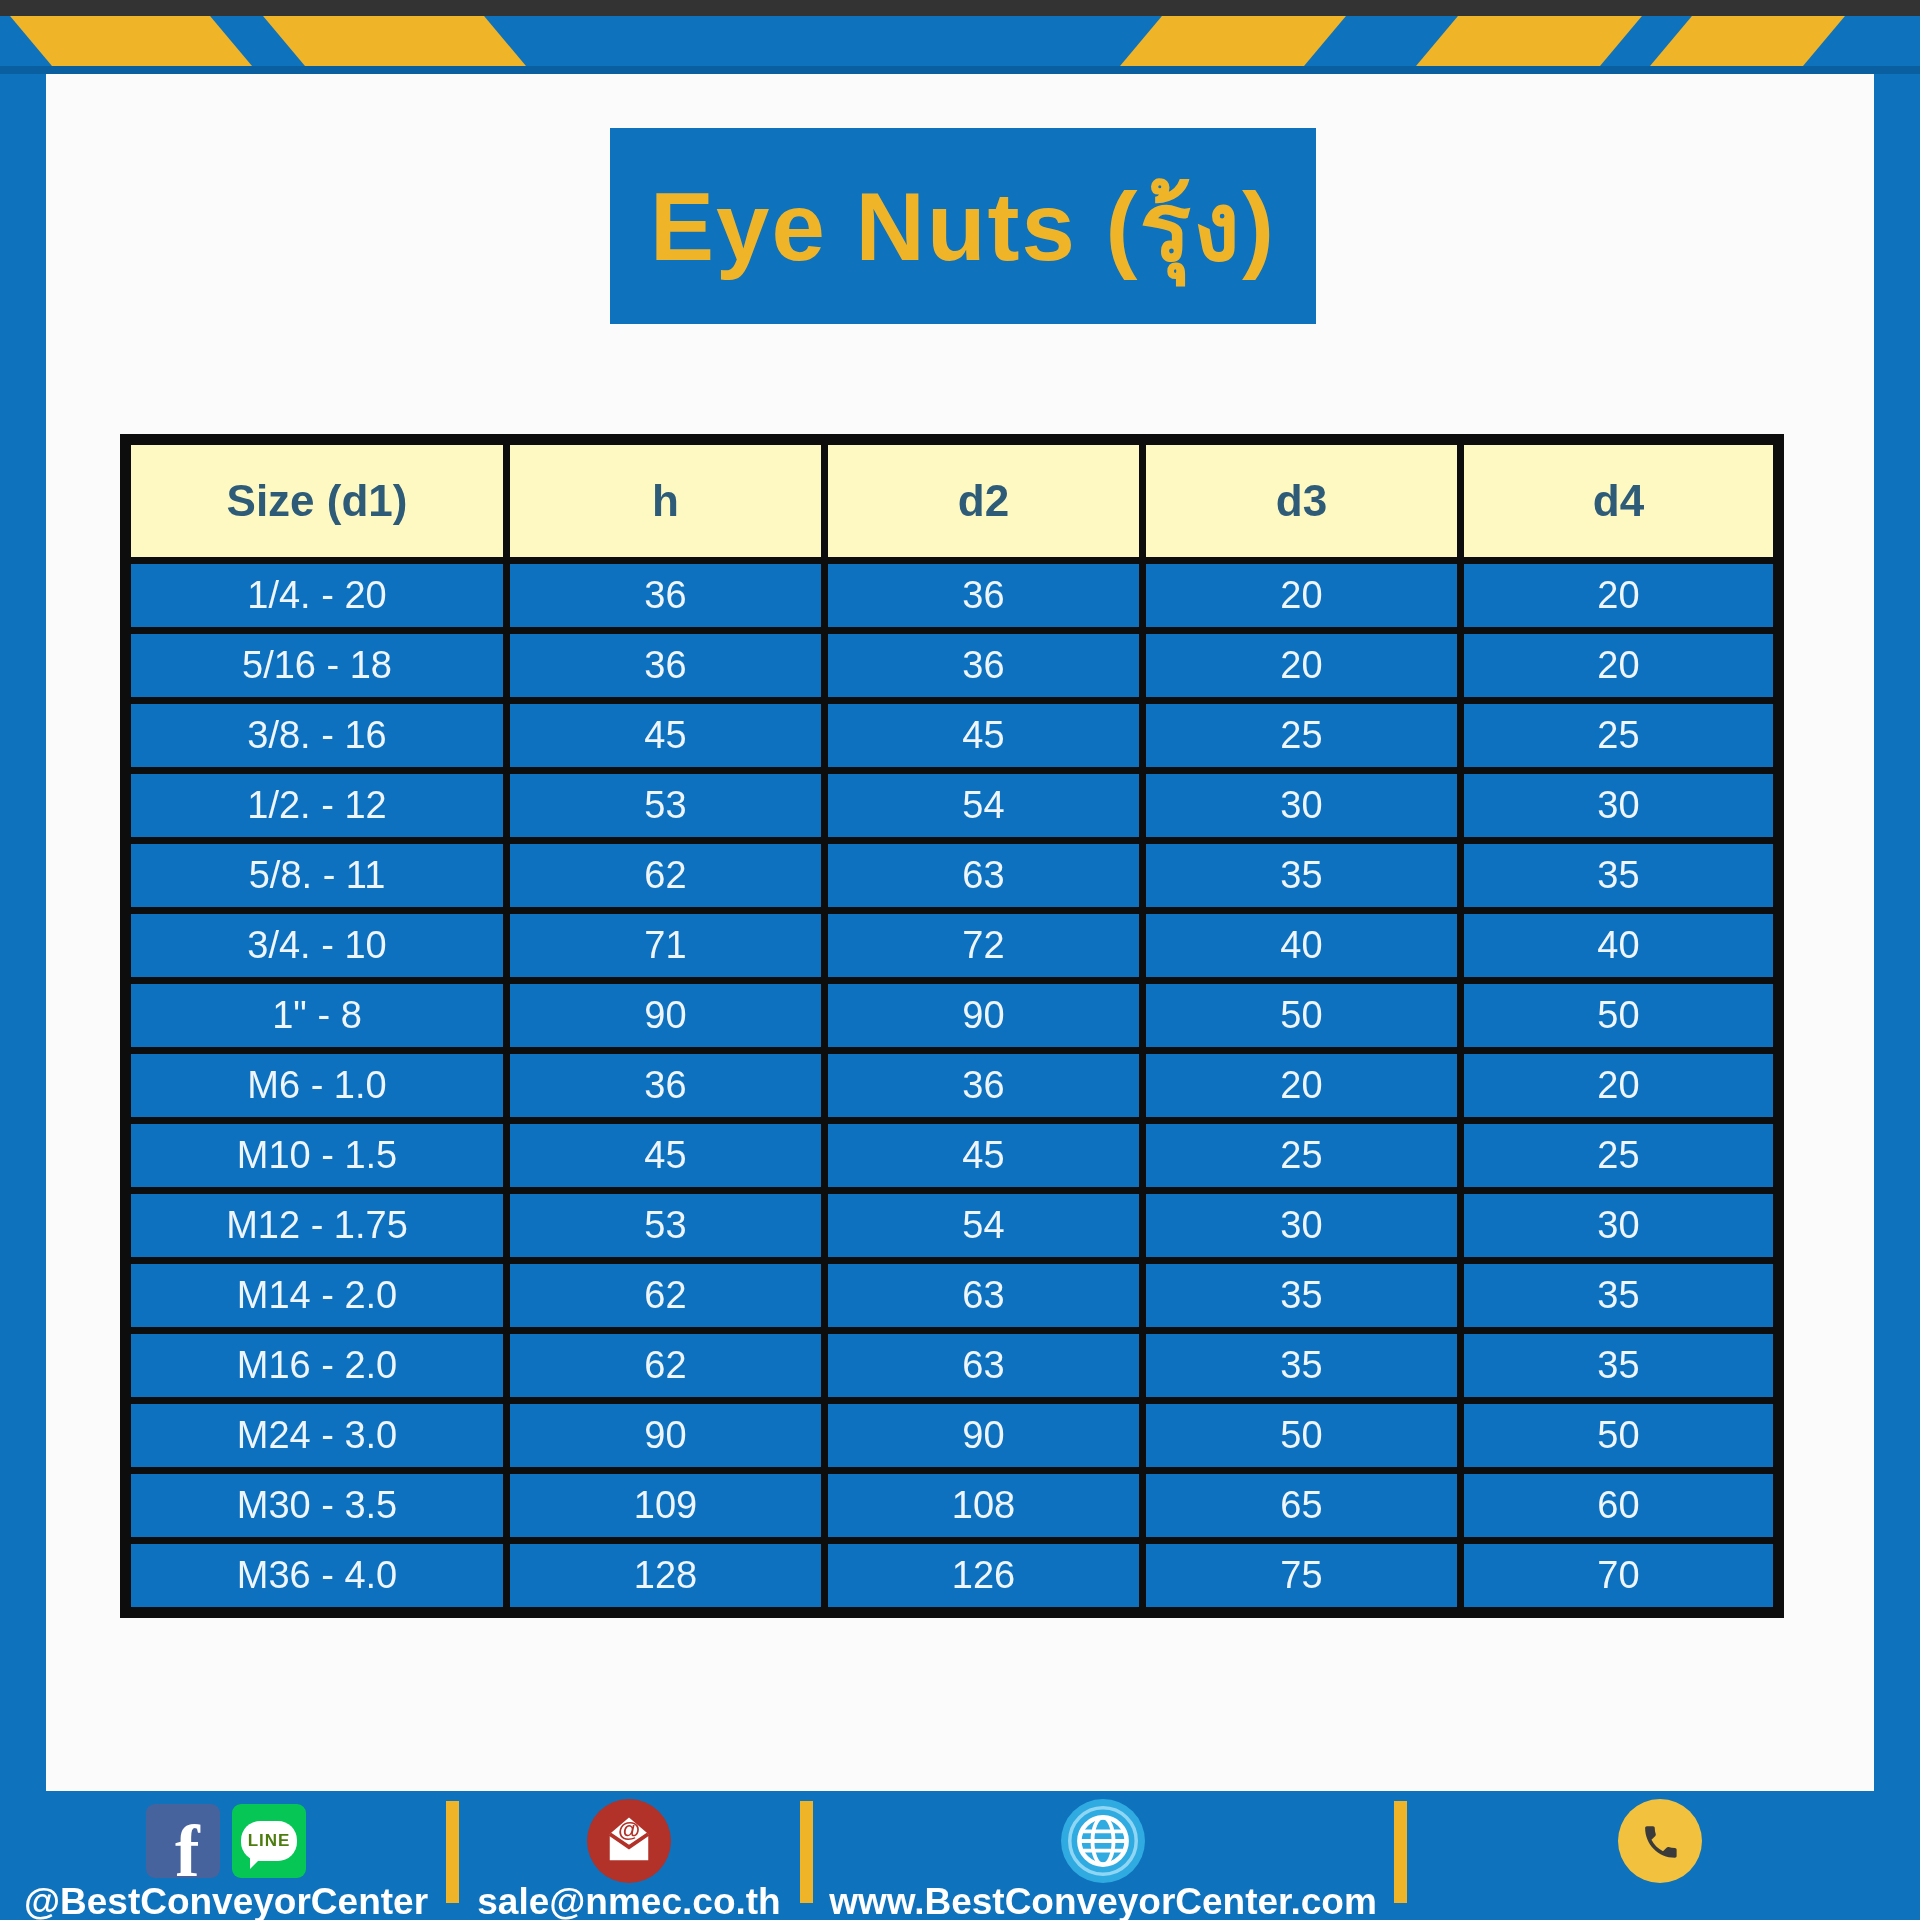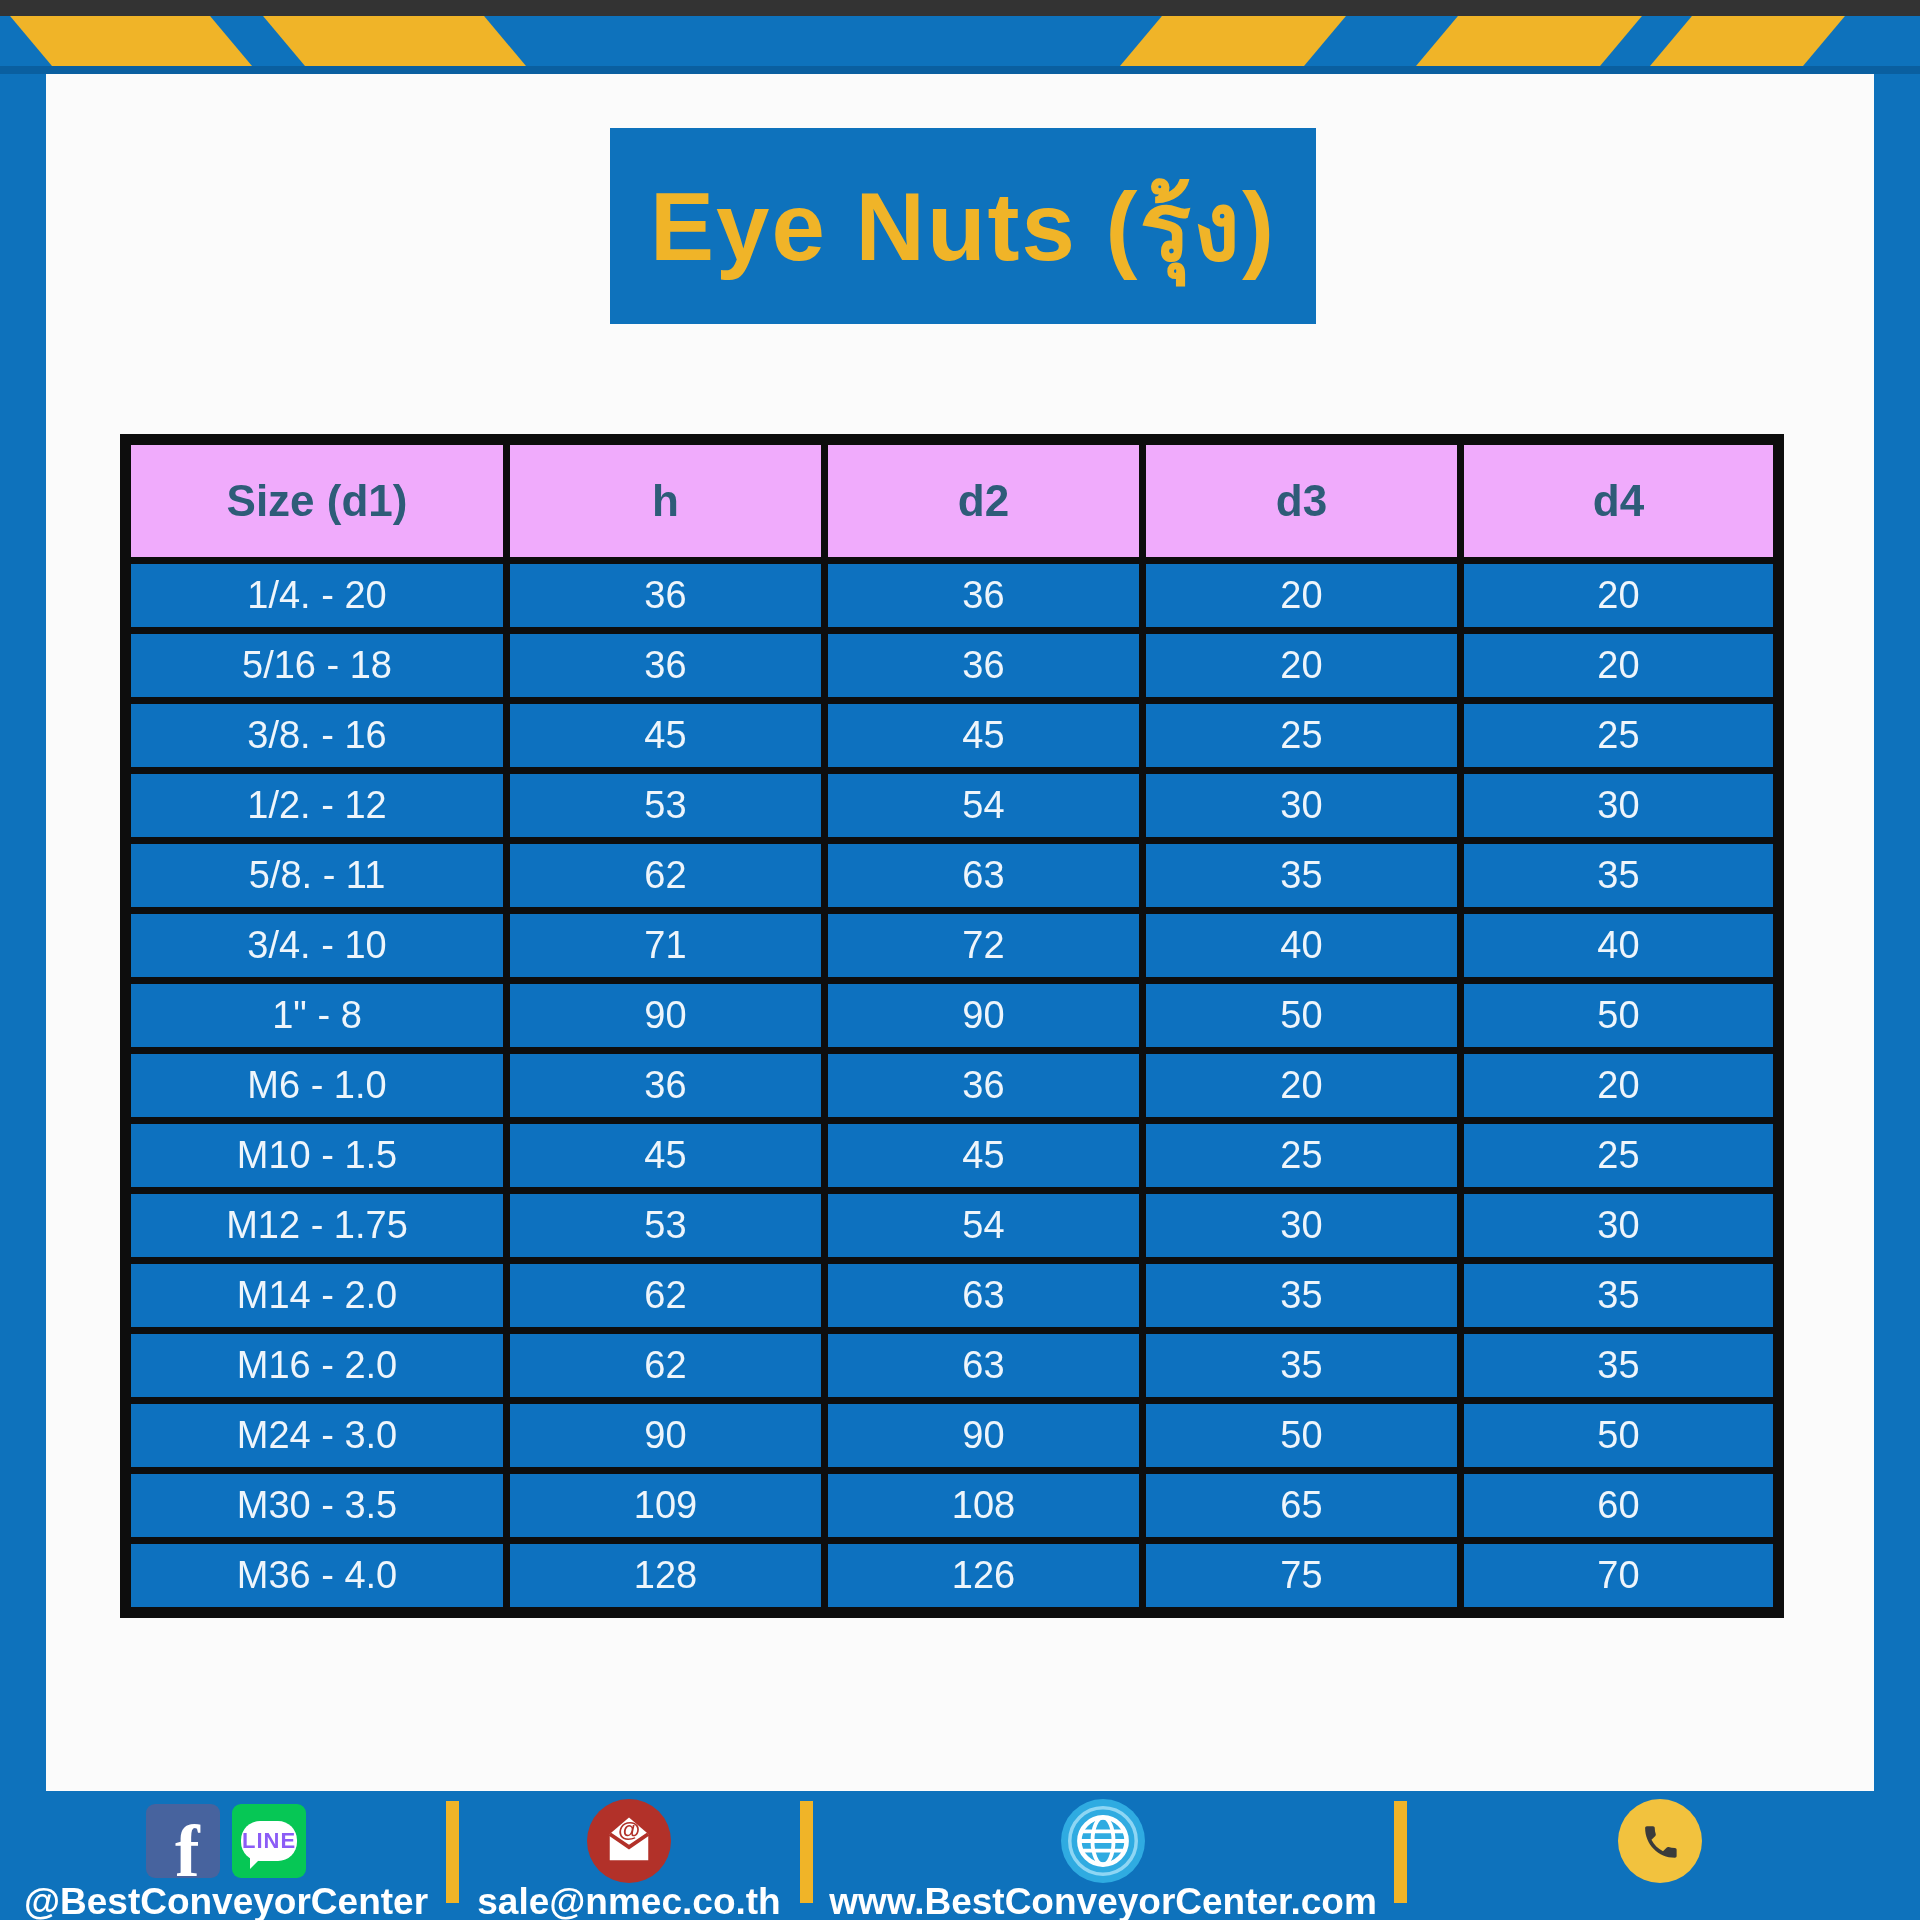--- a/index.html
+++ b/index.html
@@ -20,21 +20,21 @@
 
   
   .title-box{position:absolute;left:610px;top:112px;width:706px;height:196px;background:#0e72bc;
              display:flex;align-items:center;justify-content:center;}
   .title-box h1{margin:0;font-size:96px;font-weight:bold;color:#f0b428;letter-spacing:2px;white-space:nowrap;}
 
   
   .spec-table{position:absolute;left:120px;top:418px;width:1664px;border-collapse:collapse;
               table-layout:fixed;border:11px solid #0d0d0d;}
   .spec-table th,.spec-table td{border:7px solid #0d0d0d;text-align:center;vertical-align:middle;padding:0;}
-  .spec-table th{background:#f0abfc;color:#2e5c78;font-size:44px;font-weight:bold;height:112px;}
+  .spec-table th{background:#fef9c3;color:#2e5c78;font-size:44px;font-weight:bold;height:112px;}
   .spec-table td{background:#0d71bf;color:#eef5fb;font-size:38px;height:63px;}
   .col-size{width:372px;}
 
   
   .footer{position:absolute;left:0;top:1775px;width:1920px;height:145px;background:#0e72bc;}
   .fsec{position:absolute;top:0;height:130px;display:flex;flex-direction:column;align-items:center;}
   .fsec1{left:0;width:452px;} .fsec2{left:452px;width:354px;} .fsec3{left:806px;width:594px;} .fsec4{left:1400px;width:520px;}
   .fdiv{position:absolute;top:10px;width:13px;height:102px;background:#f0b428;}
   .fdiv1{left:446px;} .fdiv2{left:800px;} .fdiv3{left:1394px;}
   .ficons{height:84px;display:flex;align-items:center;gap:12px;margin-top:8px;}
@@ -44,21 +44,21 @@
   
   .fb{width:74px;height:74px;background:#47639e;border-radius:9px;position:relative;overflow:hidden;}
   .fb span{position:absolute;left:50%;transform:translateX(-32%);bottom:-16px;
            font-size:74px;font-weight:bold;color:#fff;font-family:"Liberation Serif",serif;}
   
   .line{width:74px;height:74px;background:#06c755;border-radius:9px;display:flex;align-items:center;justify-content:center;}
   .bubble{width:56px;height:40px;background:#fff;border-radius:19px;position:relative;
           display:flex;align-items:center;justify-content:center;}
   .bubble::after{content:"";position:absolute;left:9px;bottom:-8px;width:0;height:0;
                  border:9px solid transparent;border-top-color:#fff;border-left-color:#fff;}
-  .bubble span{color:#8b5cf6;font-weight:bold;font-size:22px;letter-spacing:1px;}
+  .bubble span{color:#4d7c0f;font-weight:bold;font-size:17px;letter-spacing:1px;}
 </style>
 </head>
 <body>
 
 <div class="page">
 
   <div class="band">
     <div class="stripe l s1"></div>
     <div class="stripe l s2"></div>
     <div class="stripe r s3"></div>

